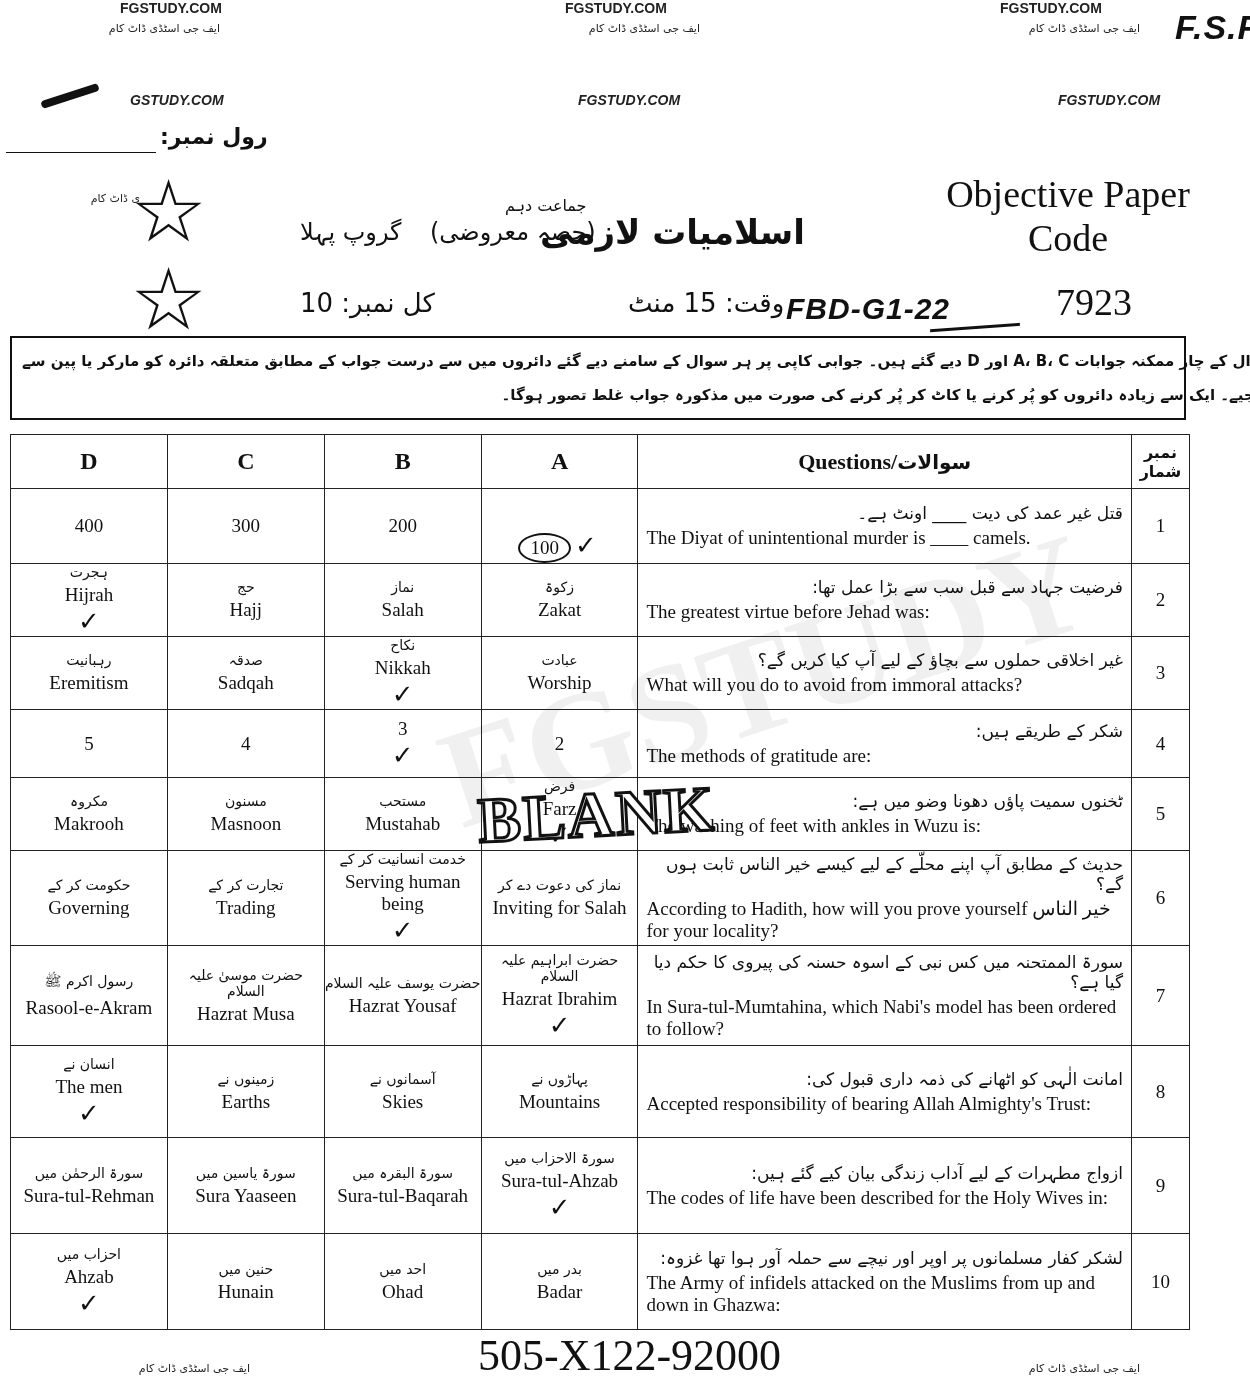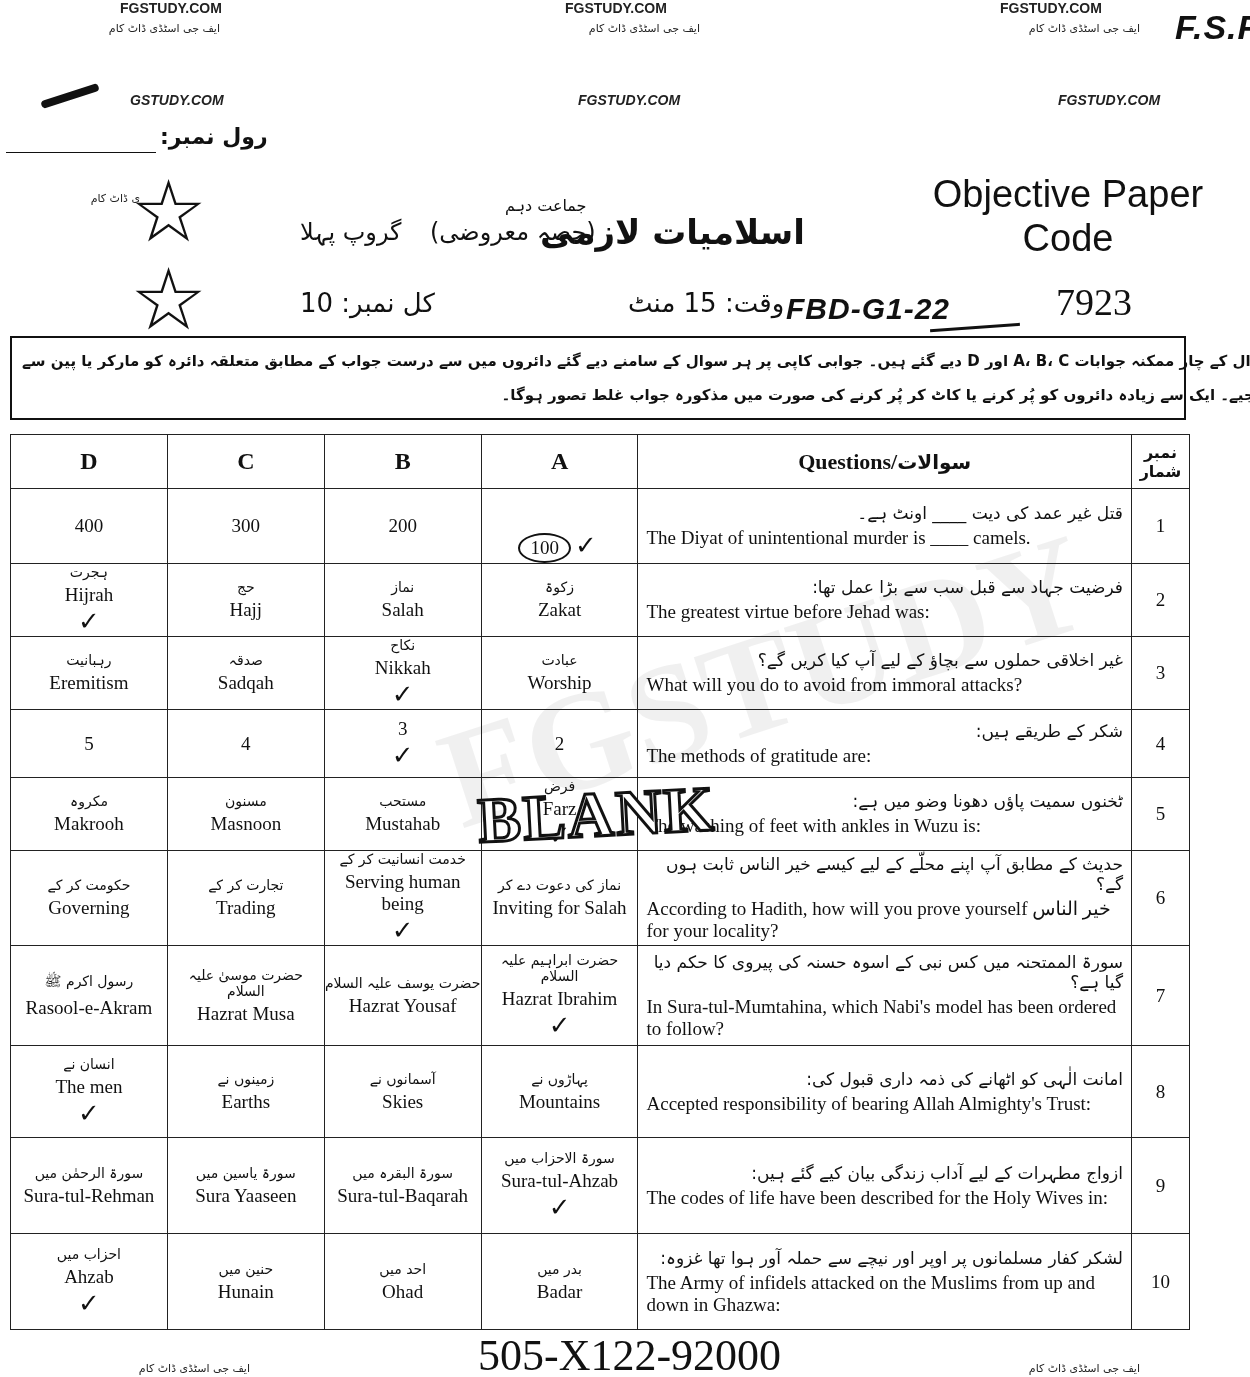--- a/index.html
+++ b/index.html
@@ -6,21 +6,21 @@
   html, body { width: 1250px; height: 1377px; background: #ffffff; overflow: hidden; }
   body { position: relative; font-family: "Liberation Serif", serif; color: #111; }
   .abs { position: absolute; }
   .wm { font-family: "Liberation Sans", sans-serif; font-weight: bold; font-size: 14px; color: #222; }
   .wm-i { font-style: italic; }
   .ur-small { font-family: "DejaVu Sans", sans-serif; font-size: 11px; direction: rtl; color: #222; }
   .urdu { font-family: "DejaVu Sans", sans-serif; direction: rtl; }
   .star { font-family: "DejaVu Sans", sans-serif; font-size: 86px; line-height: 1; color: #111; }
 
   
-  .obj-title { font-family: Liberation Sans, sans-serif; font-size: 38px; text-align: center; line-height: 44px; }
+  .obj-title { font-family: Liberation Serif, serif; font-size: 38px; text-align: center; line-height: 44px; }
   .code-num { font-family: "Liberation Serif", serif; font-size: 38px; margin-left: 44px; }
   .handwritten { font-family: "Liberation Sans", sans-serif; font-weight: bold; font-style: italic; font-size: 30px; letter-spacing: 1px; }
 
   
   .instr { position: absolute; left: 10px; top: 336px; width: 1176px; height: 84px; border: 2px solid #111; display: flex; }
   .instr-text { flex: 1; padding: 6px 10px; font-size: 15px; line-height: 34px; direction: rtl; text-align: right; font-family: "DejaVu Sans", sans-serif; font-weight: bold; }
 
   
   table.mcq { position: absolute; left: 10px; top: 434px; width: 1180px; border-collapse: collapse; }
   table.mcq td, table.mcq th { border: 1.5px solid #222; text-align: center; vertical-align: middle; font-weight: normal; }

